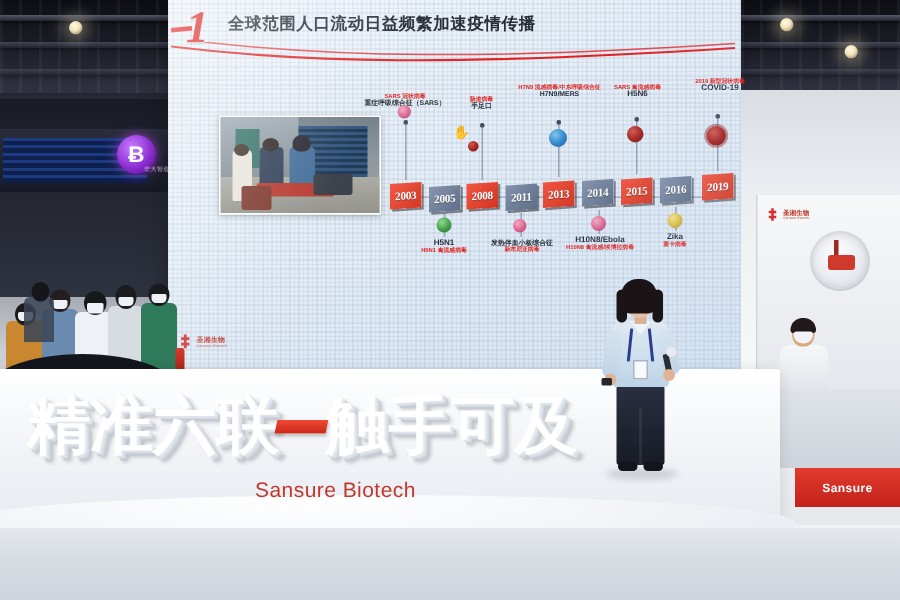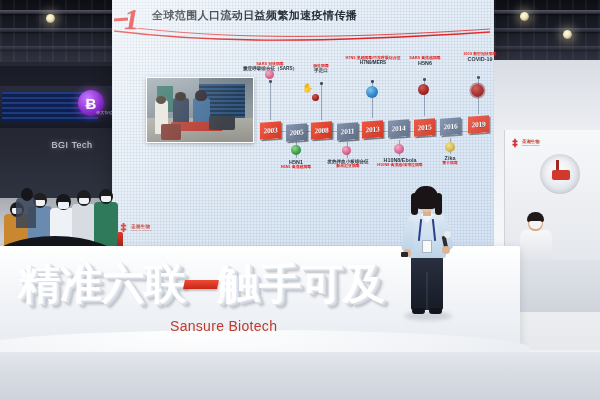--- a/index.html
+++ b/index.html
@@ -330,21 +330,20 @@
     <div class="spot" style="left:300px;top:8px;"></div>
     <div class="spot" style="left:520px;top:12px;"></div>
     <div class="spot" style="left:563px;top:30px;"></div>
   </div>
 
   <div class="booth-left">
     <div class="booth-left-header"></div>
     <div class="blue-led-strip"></div>
     <div class="purple-logo">Ƀ</div>
     <div class="booth-left-sub">华大智造</div>
-    <div class="booth-left-wordmark">BGI Tech</div>
     <div class="booth-panel-white">
       <div class="panel-title">基因检测产品展示</div>
       <div class="panel-thumb" style="left:10px;top:12px;"></div>
       <div class="panel-thumb" style="left:28px;top:12px;"></div>
       <div class="panel-thumb" style="left:46px;top:12px;"></div>
       <div class="panel-thumb" style="left:64px;top:12px;"></div>
       <div class="panel-thumb" style="left:82px;top:12px;background:#e8b14a;"></div>
       <div class="panel-thumb" style="left:82px;top:24px;background:#d05a4a;"></div>
       <div class="panel-thumb" style="left:10px;top:26px;"></div>
       <div class="panel-thumb" style="left:28px;top:26px;"></div>
@@ -483,20 +482,21 @@
     </div>
     <div class="round-display">
       <div class="rd-arm"></div>
       <div class="rd-device"></div>
     </div>
     <div class="attendant-body"></div>
     <div class="attendant-head"></div>
     <div class="attendant-hair"></div>
     <div class="attendant-mask"></div>
     <div class="booth-counter"></div>
+    <div class="booth-banner">Sansure</div>
   </div>
 
   <div>
     <div class="aud" style="left:4px;top:214px;width:26px;height:44px;background:#c9872f;"></div>
     <div class="aud-head" style="left:10px;top:202px;width:14px;height:15px;background:#1d1a1c;"></div>
     <div class="aud-mask" style="left:12px;top:208px;width:10px;height:6px;"></div>
 
     <div class="aud" style="left:28px;top:206px;width:24px;height:50px;background:#6b8ab0;"></div>
     <div class="aud-head" style="left:33px;top:193px;width:14px;height:15px;background:#221d1f;"></div>
     <div class="aud-mask" style="left:35px;top:200px;width:10px;height:6px;"></div>

